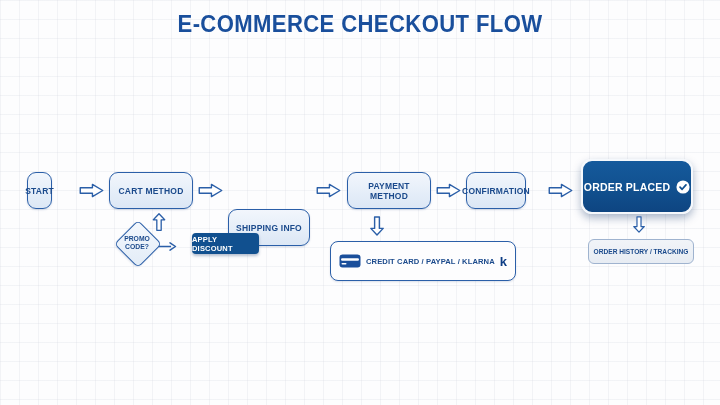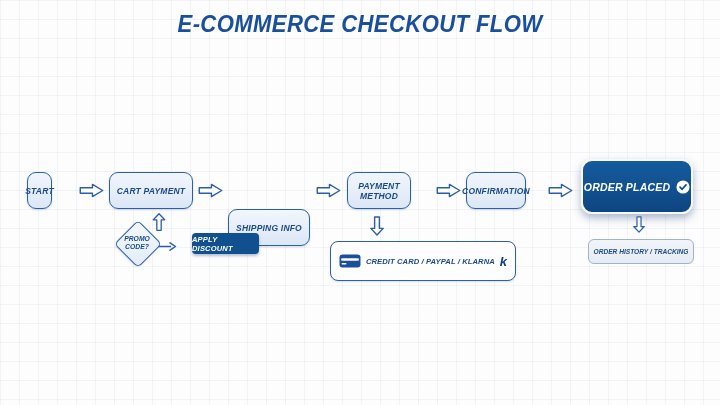--- a/index.html
+++ b/index.html
@@ -4,39 +4,38 @@
 <style>
   html,body{margin:0;padding:0;background:#fff;}
   .stage{
     position:relative;width:720px;height:405px;overflow:hidden;
     font-family:"Liberation Sans",sans-serif;
     background-color:#fdfdfe;
     background-image:
       linear-gradient(rgba(200,206,216,0.20) 1px, transparent 1px),
       linear-gradient(90deg, rgba(200,206,216,0.20) 1px, transparent 1px);
     background-size:19px 19px;
-    font-style:italic;
   }
   .title{
     position:absolute;top:11px;left:0;right:0;text-align:center;
     font-size:23px;font-weight:bold;color:#1a4f9c;letter-spacing:0.4px;
     transform:scaleX(0.96);
   }
   .node{
     position:absolute;display:flex;align-items:center;justify-content:center;
     background:linear-gradient(180deg,#f2f6fc 0%,#e4edf8 60%,#dce7f5 100%);
     border:1.6px solid #2b5fa8;border-radius:9px;
     color:#1b4a8c;font-weight:bold;font-size:8.5px;letter-spacing:0.2px;
     text-align:center;box-shadow:0 1px 2px rgba(30,60,120,0.18);
     box-sizing:border-box;
   }
   .s0{left:27px;top:172px;width:25px;height:37px;}
   .s1{left:109px;top:172px;width:84px;height:37px;}
   .s2{left:228px;top:172px;width:82px;height:37px;margin-top:37px;}
-  .s3{left:347px;top:172px;width:64px;height:37px;}
+  .s3{left:347px;top:172px;width:84px;height:37px;}
   .s4{left:466px;top:172px;width:60px;height:37px;}
   .s5{
     left:581px;top:159px;width:112px;height:55px;
     background:linear-gradient(180deg,#155a9c 0%,#11508f 55%,#0e4581 100%);
     color:#ffffff;font-size:10.5px;border:2px solid #f5f8fc;border-radius:11px;
     box-shadow:0 4px 8px rgba(15,50,100,0.35);gap:6px;
   }
   .arrow{position:absolute;}
   .a0{left:79px;top:183px;}
   .a1{left:198px;top:183px;}
@@ -94,21 +93,21 @@
     <span>START</span>
   </div>
 
   <div class="arrow a0">
     <svg width="25" height="15" viewBox="0 0 26 16">
         <path d="M1 5 H14 V1.5 L25 8 L14 14.5 V11 H1 Z" fill="#ffffff" stroke="#2b5fa8" stroke-width="1.5" stroke-linejoin="round"></path>
       </svg>
   </div>
 
   <div class="node s1">
-    <span>CART PAYMENT</span>
+    <span>CART METHOD</span>
   </div>
 
   <div class="arrow a1">
     <svg width="25" height="15" viewBox="0 0 26 16">
         <path d="M1 5 H14 V1.5 L25 8 L14 14.5 V11 H1 Z" fill="#ffffff" stroke="#2b5fa8" stroke-width="1.5" stroke-linejoin="round"></path>
       </svg>
   </div>
 
   <div class="node s2">
     <span>SHIPPING INFO</span>

